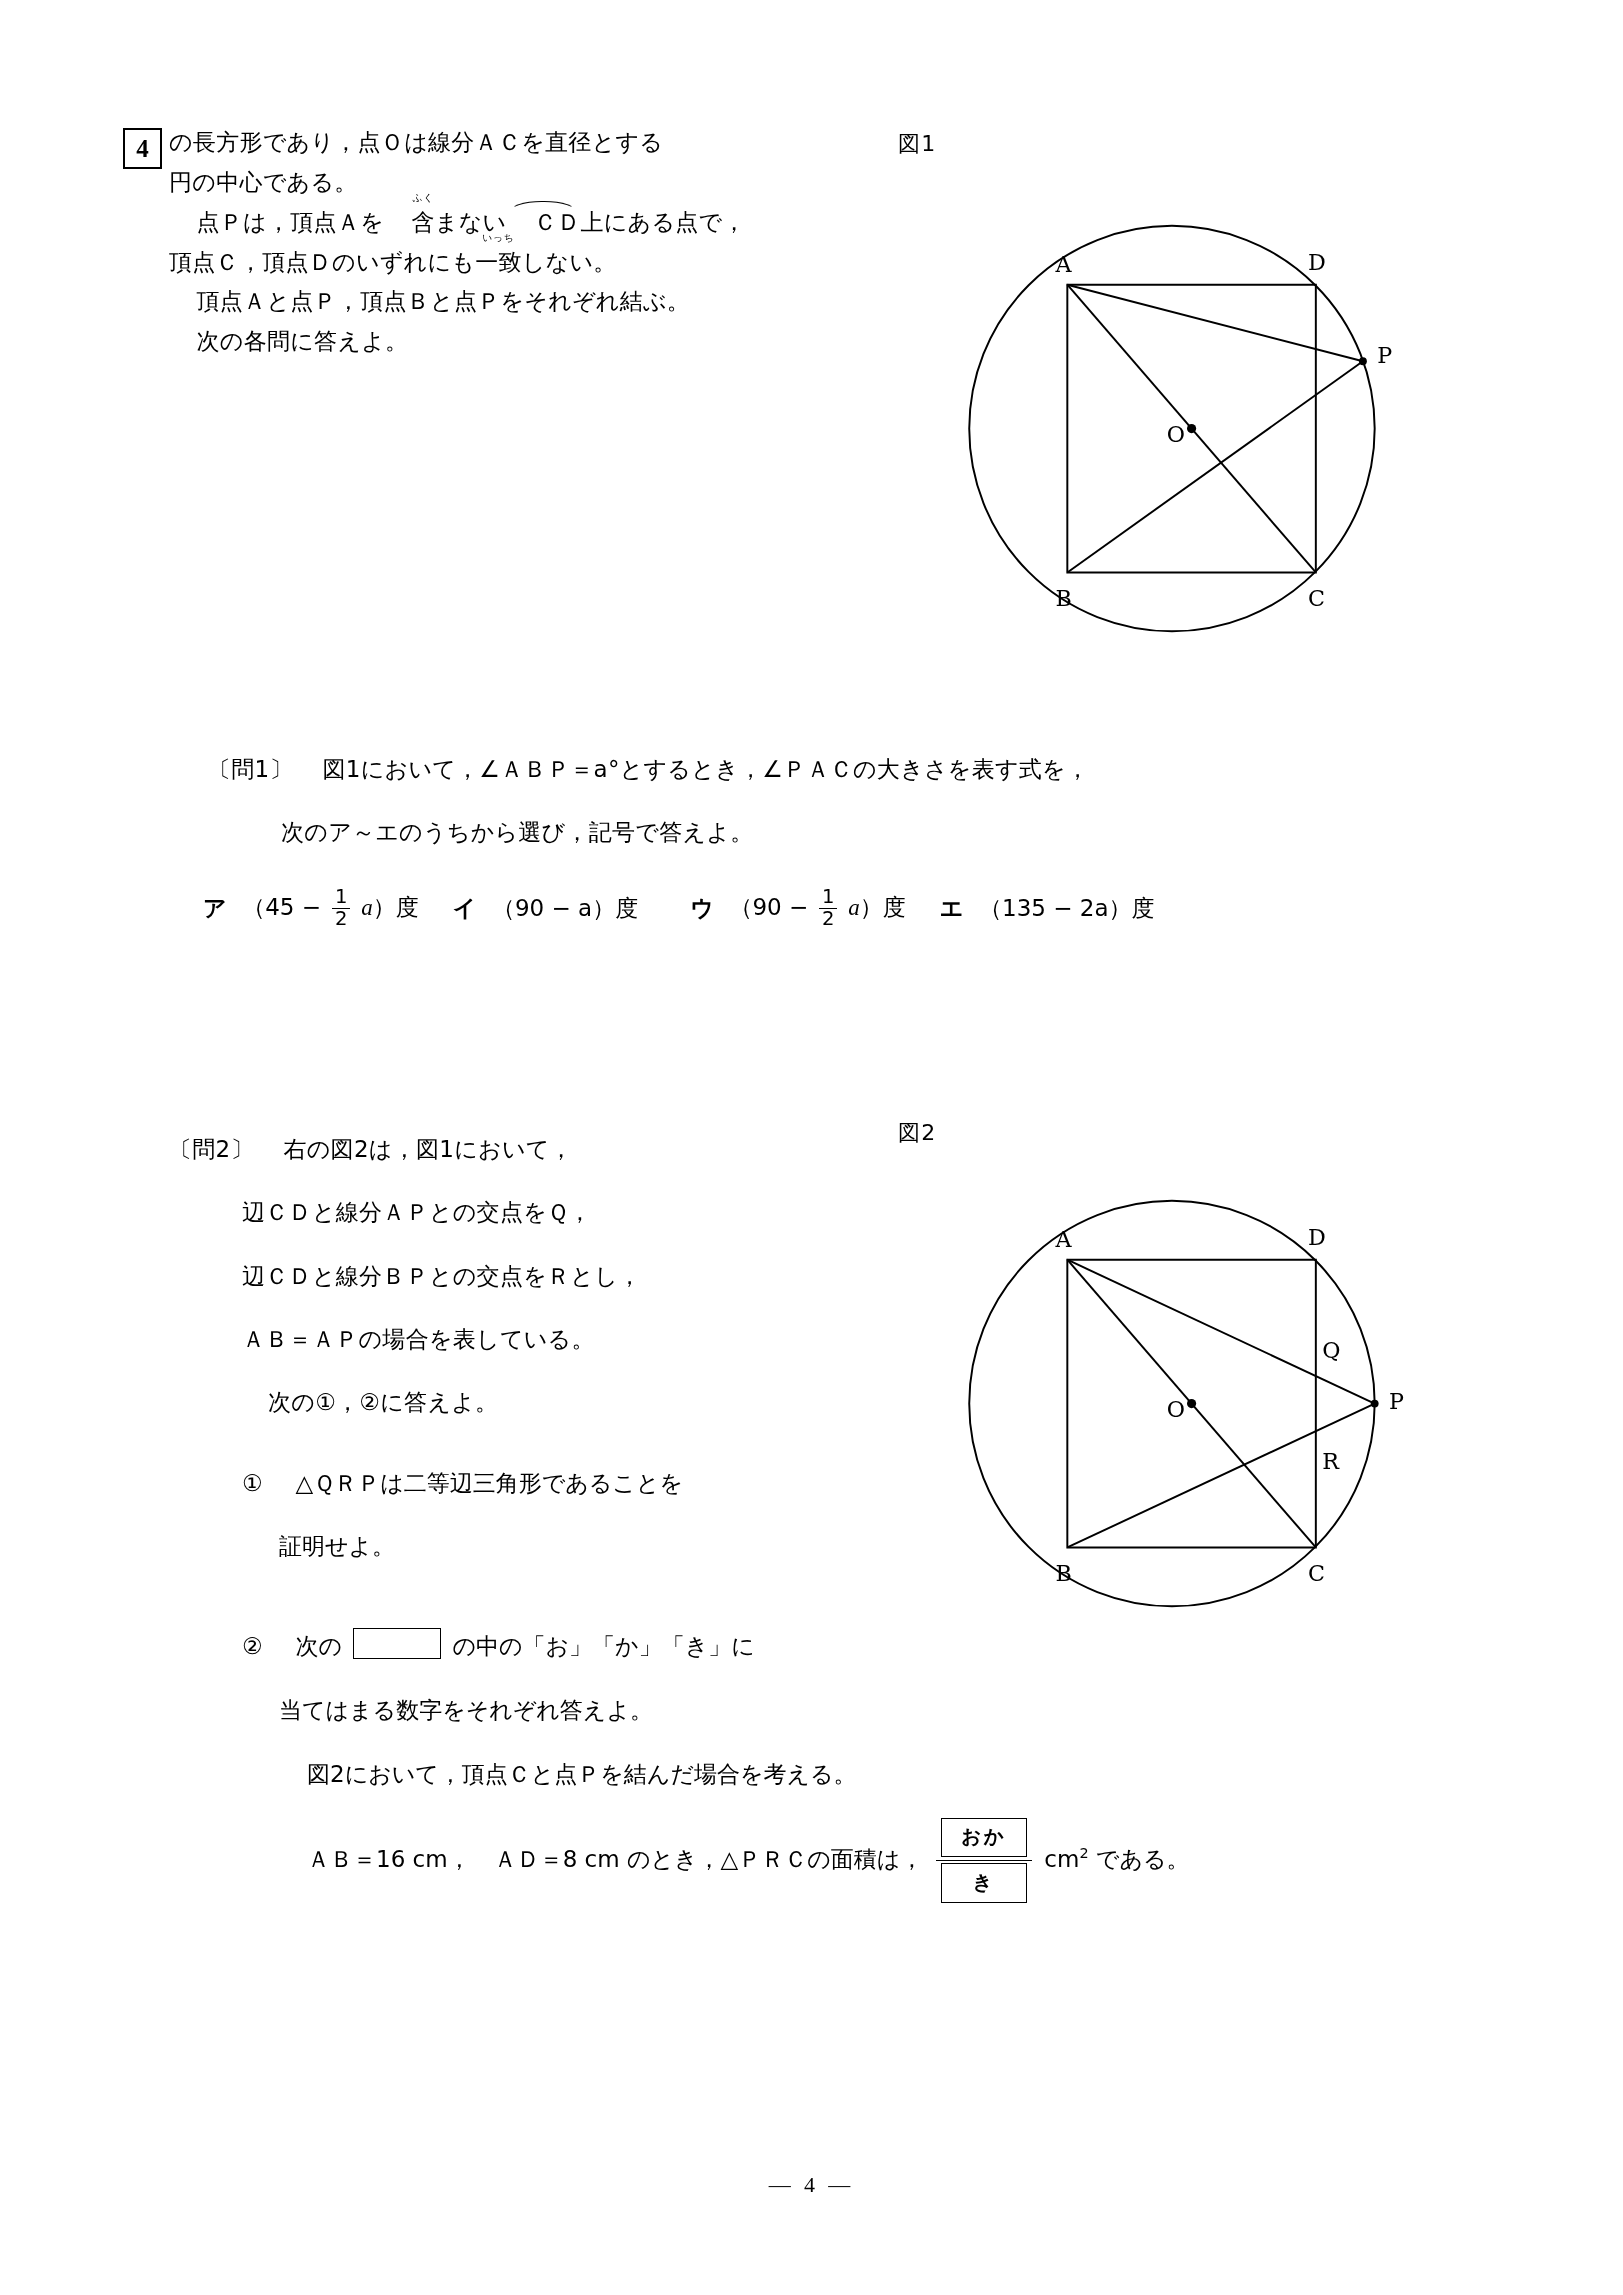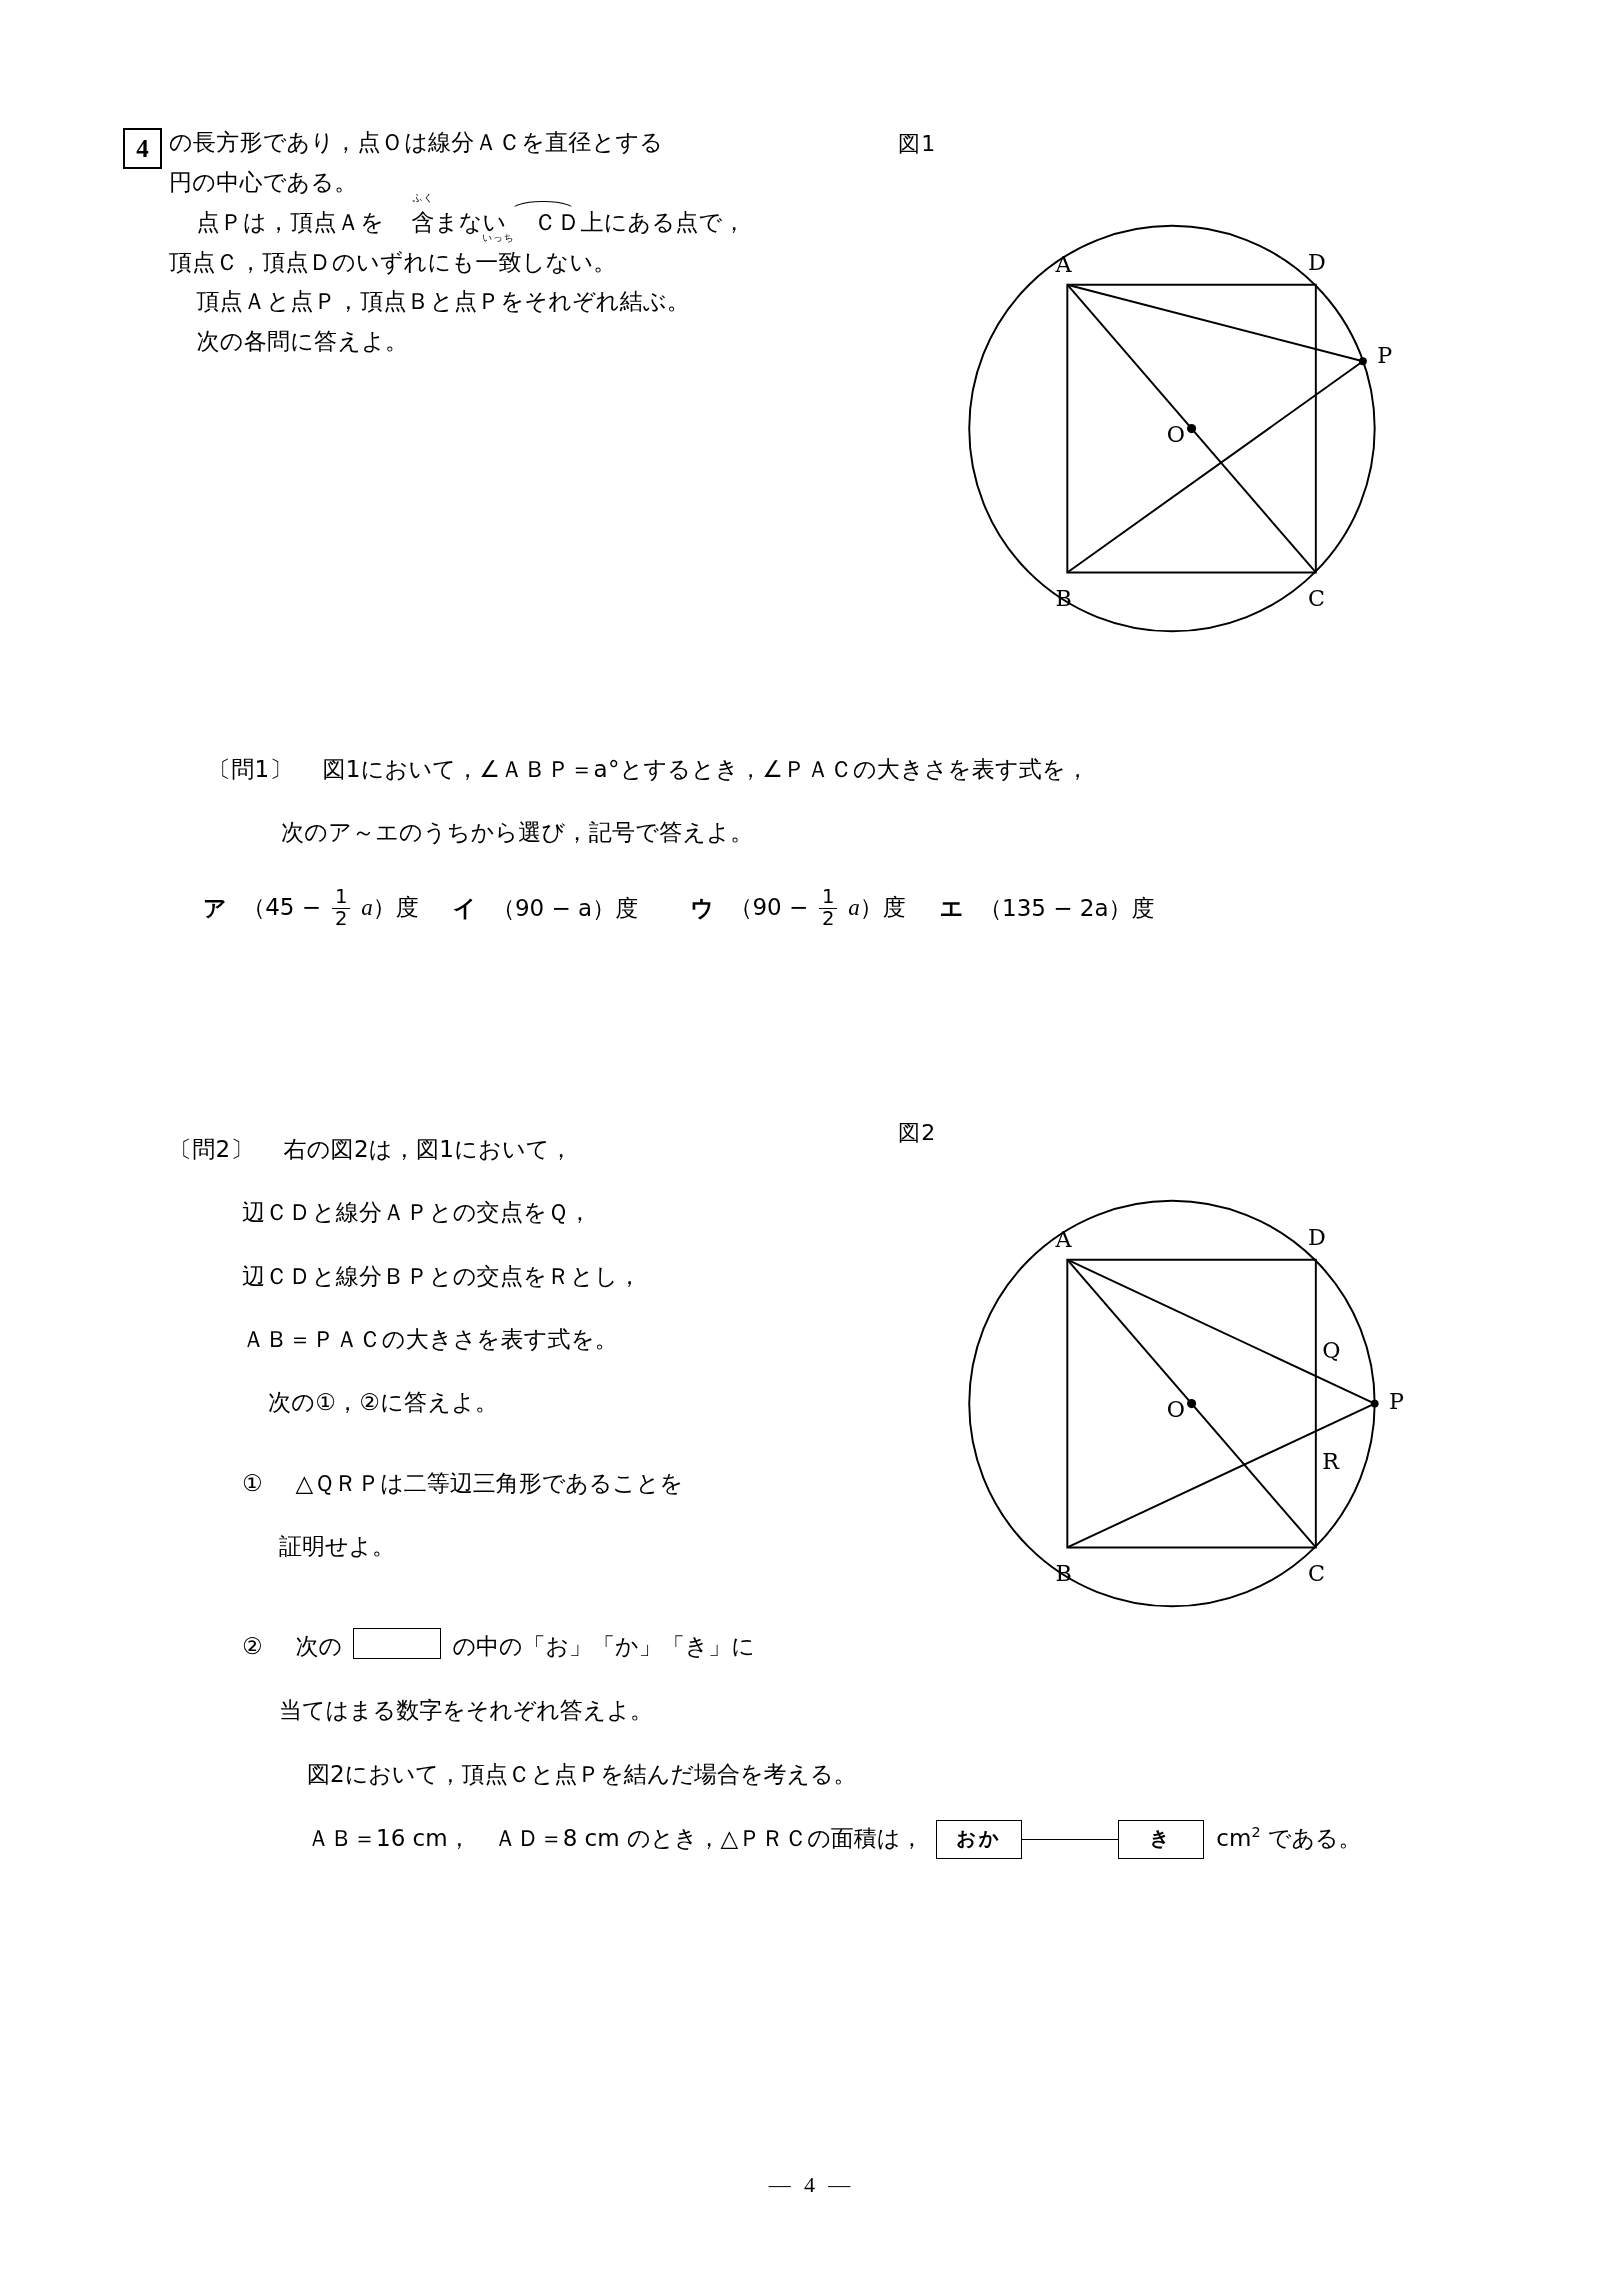--- a/index.html
+++ b/index.html
@@ -158,21 +158,21 @@
     width: 86px;
     height: 29px;
     border: 1.3px solid #000;
     vertical-align: -5.2px;
     margin: 0 3.9px;
   }
 
   
   .ansfrac {
     display: inline-flex;
-    flex-direction: row;
+    flex-direction: column;
     align-items: center;
     vertical-align: middle;
     margin: 0 5.2px;
     justify-content: center;
   }
   .ansfrac .b {
     border: 1.3px solid #000;
     padding: 1.3px 10.5px;
     font-family: "DejaVu Sans", sans-serif;
     font-size: 19.6px;
@@ -293,21 +293,21 @@
   </div>
 
   <div class="qblock jp" id="q2">
     <p>
       <span>〔問2〕</span>
       <span style="display:inline-block;width:14.4px"></span>
       <span>右の図2は，図1において，</span>
     </p>
     <p class="l">辺ＣＤと線分ＡＰとの交点をＱ，</p>
     <p class="l">辺ＣＤと線分ＢＰとの交点をＲとし，</p>
-    <p class="l">ＡＢ＝ＰＡＣの大きさを表す式を。</p>
+    <p class="l">ＡＢ＝ＡＰの場合を表している。</p>
     <p class="l2">次の①，②に答えよ。</p>
   </div>
 
   <div class="fig-label" id="fig2-label">図2</div>
   <div class="figure" id="fig2">
     <svg width="537" height="497" viewBox="0 0 820 760" xmlns="http://www.w3.org/2000/svg">
       <g fill="none" stroke="#000" stroke-width="3">
         <circle cx="400" cy="400" r="310"></circle>
         <polygon points="240,180 620,180 620,620 240,620"></polygon>
 

